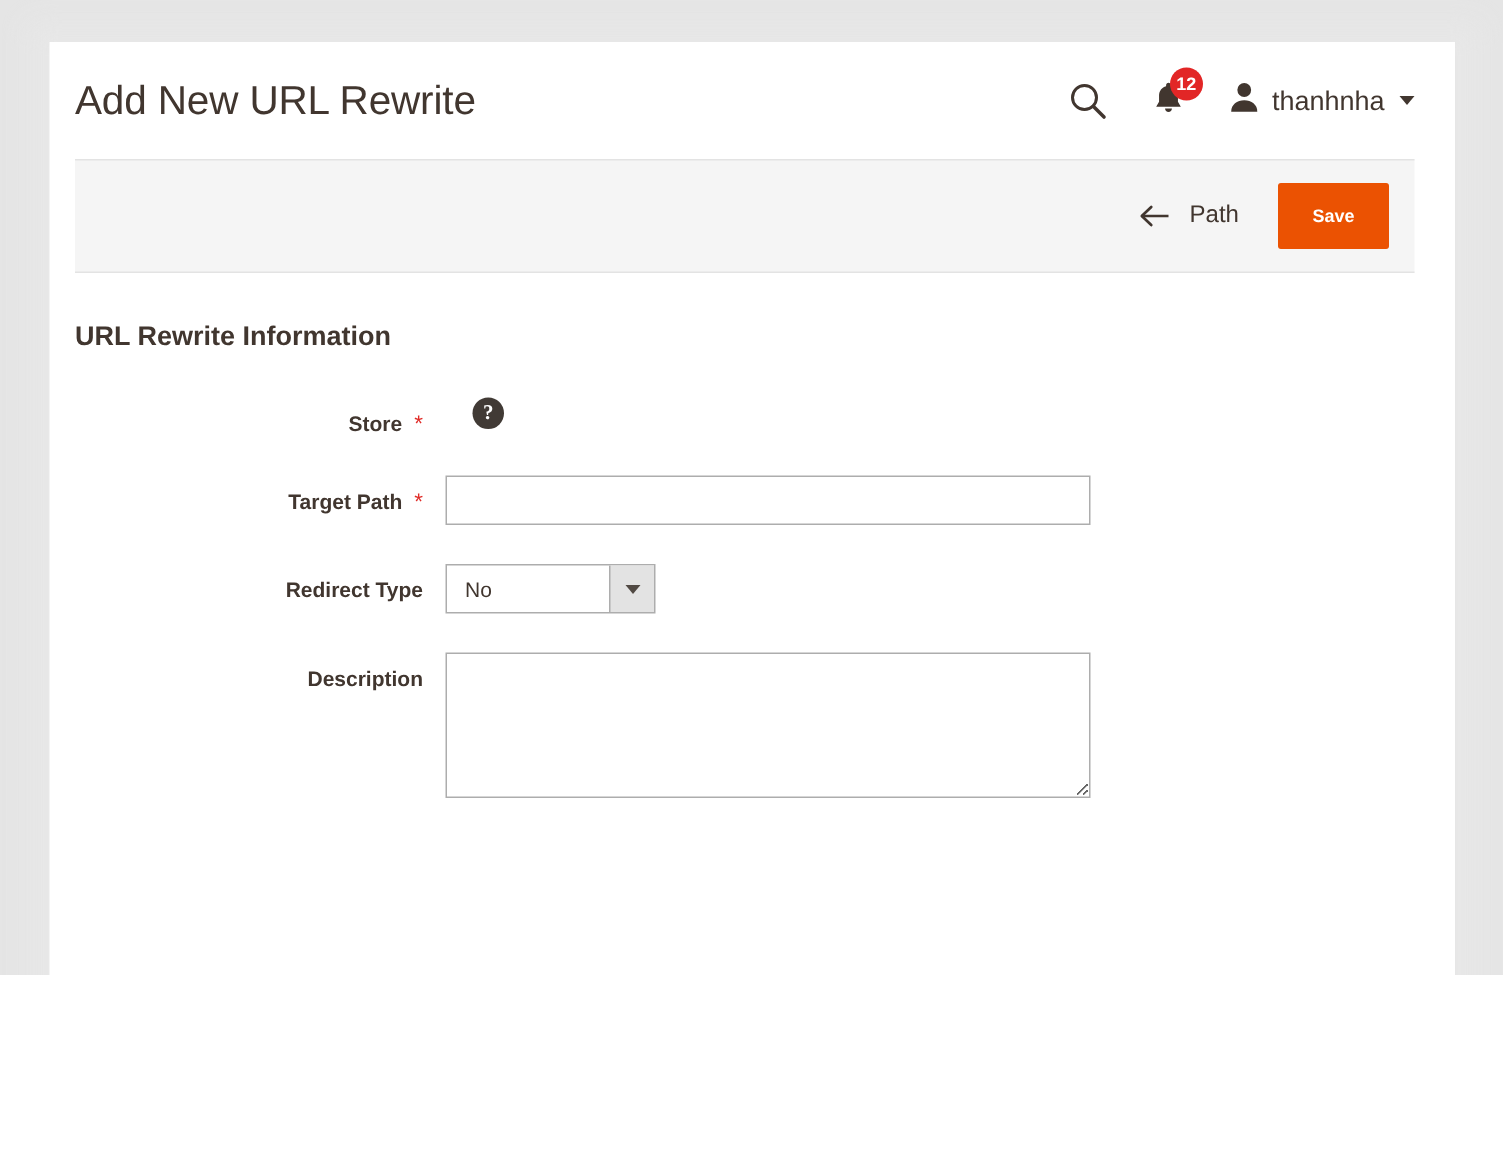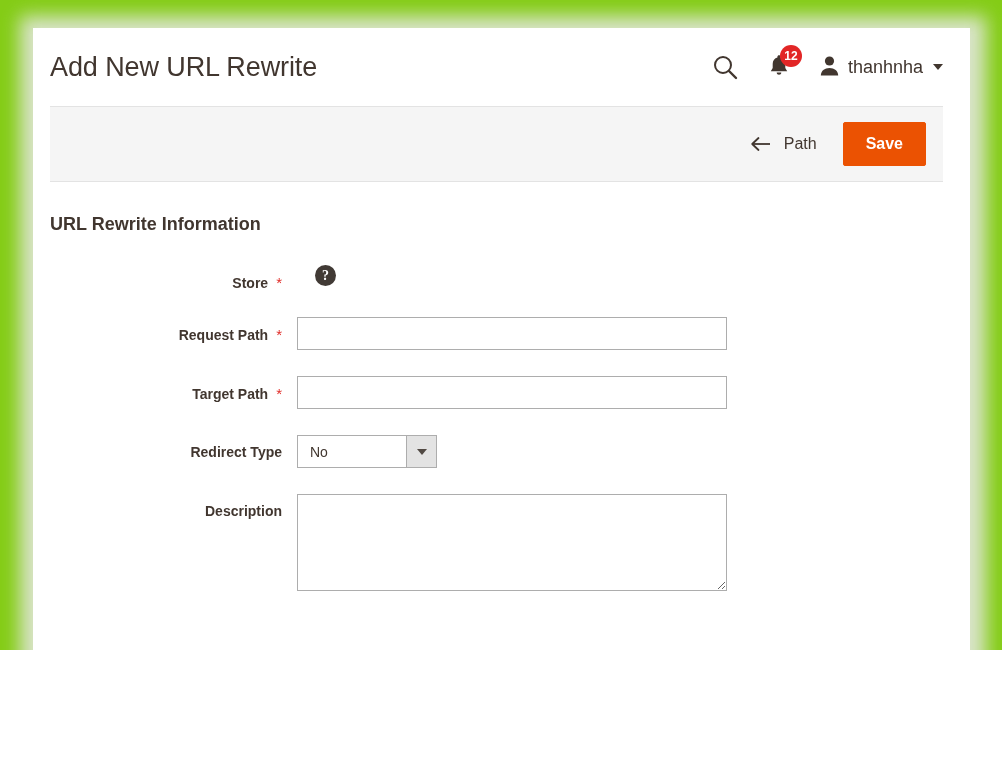--- a/index.html
+++ b/index.html
@@ -6,21 +6,21 @@
   html, body {
     margin: 0; padding: 0;
     width: 1002px; height: 781px;
     background: #ffffff;
     font-family: "Liberation Sans", sans-serif;
     -webkit-font-smoothing: antialiased;
   }
   .stage {
     position: relative;
     width: 1002px; height: 650px;
-    background: #84cc16;
+    background: #e5e5e5;
     overflow: hidden;
   }
   .shadow-bg {
     position: absolute;
     left: 20px; top: 16px;
     width: 966px; height: 746px;
     background: #e8e8e8;
     filter: blur(9px);
     opacity: .85;
   }
@@ -117,21 +117,21 @@
     font-size: 16px;
     color: #41362f;
     padding: 0;
     font-family: "Liberation Sans", sans-serif;
   }
   .back-arrow svg { display: block; }
   .save-btn {
     background: #eb5202;
     border: 1px solid #eb5202;
     color: #ffffff;
-    font-size: 16px;
+    font-size: 12px;
     font-weight: 700;
     padding: 0 22px;
     height: 44px;
     cursor: pointer;
     border-radius: 2px;
     font-family: "Liberation Sans", sans-serif;
   }
 
   
   .form-area {
@@ -313,28 +313,20 @@
 
       <div class="field-row">
         <div class="field-label">
           <span>Store</span><span class="req-star">*</span>
         </div>
         <div class="field-control">
           <span class="help-icon">?</span>
         </div>
       </div>
 
-      <div class="field-row">
-        <div class="field-label">
-          <span>Request Path</span><span class="req-star">*</span>
-        </div>
-        <div class="field-control">
-          <input class="text-input" type="text" value="" placeholder="" style="">
-        </div>
-      </div>
 
       <div class="field-row">
         <div class="field-label">
           <span>Target Path</span><span class="req-star">*</span>
         </div>
         <div class="field-control">
           <input class="text-input" type="text" value="" placeholder="" style="">
         </div>
       </div>
 

